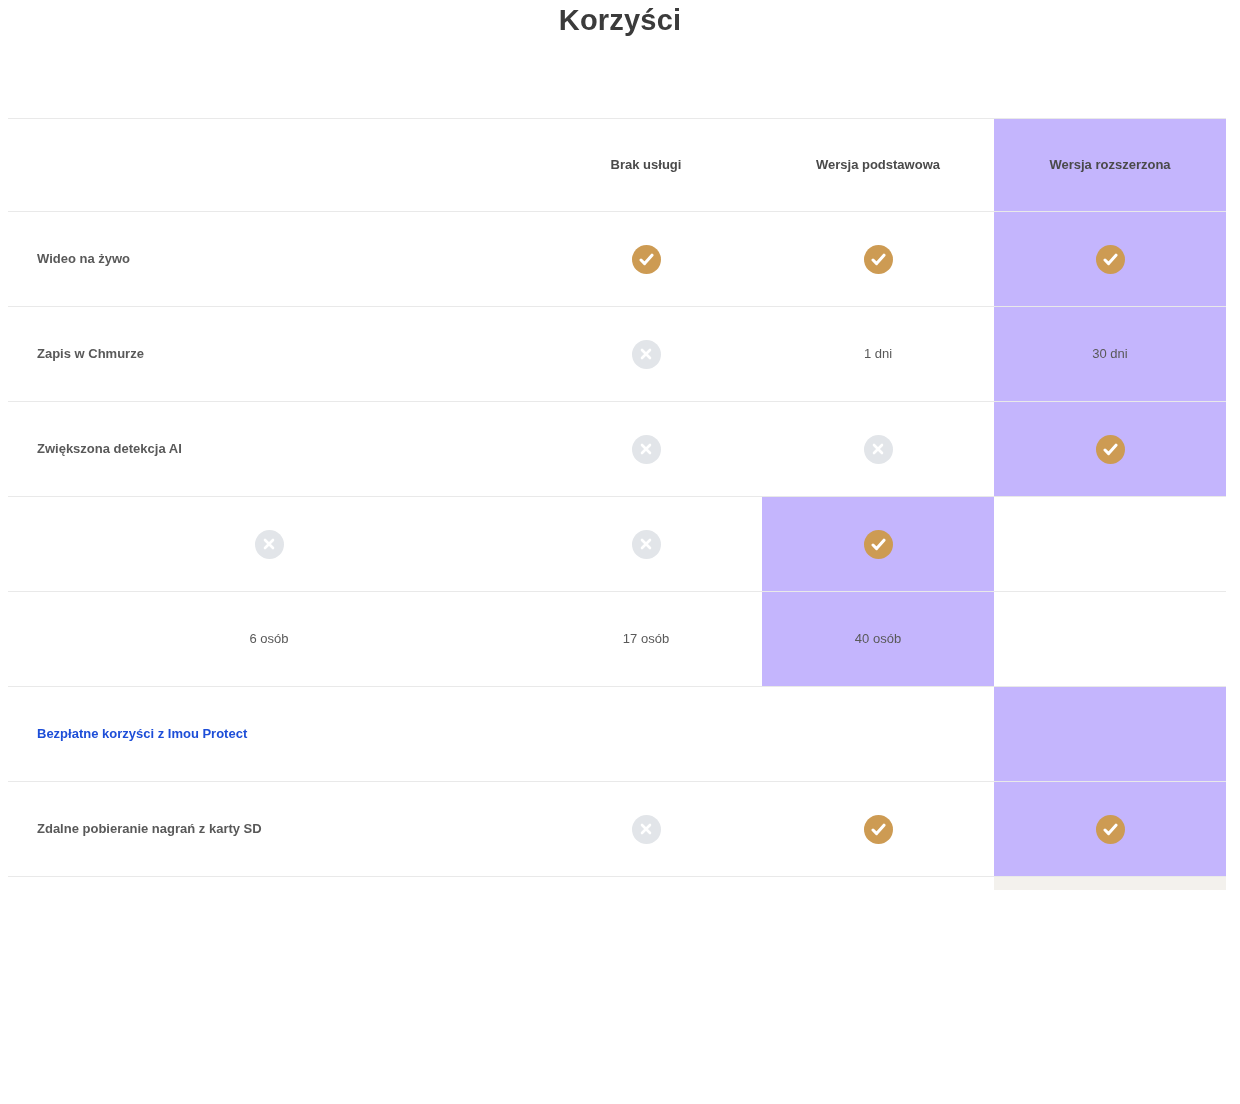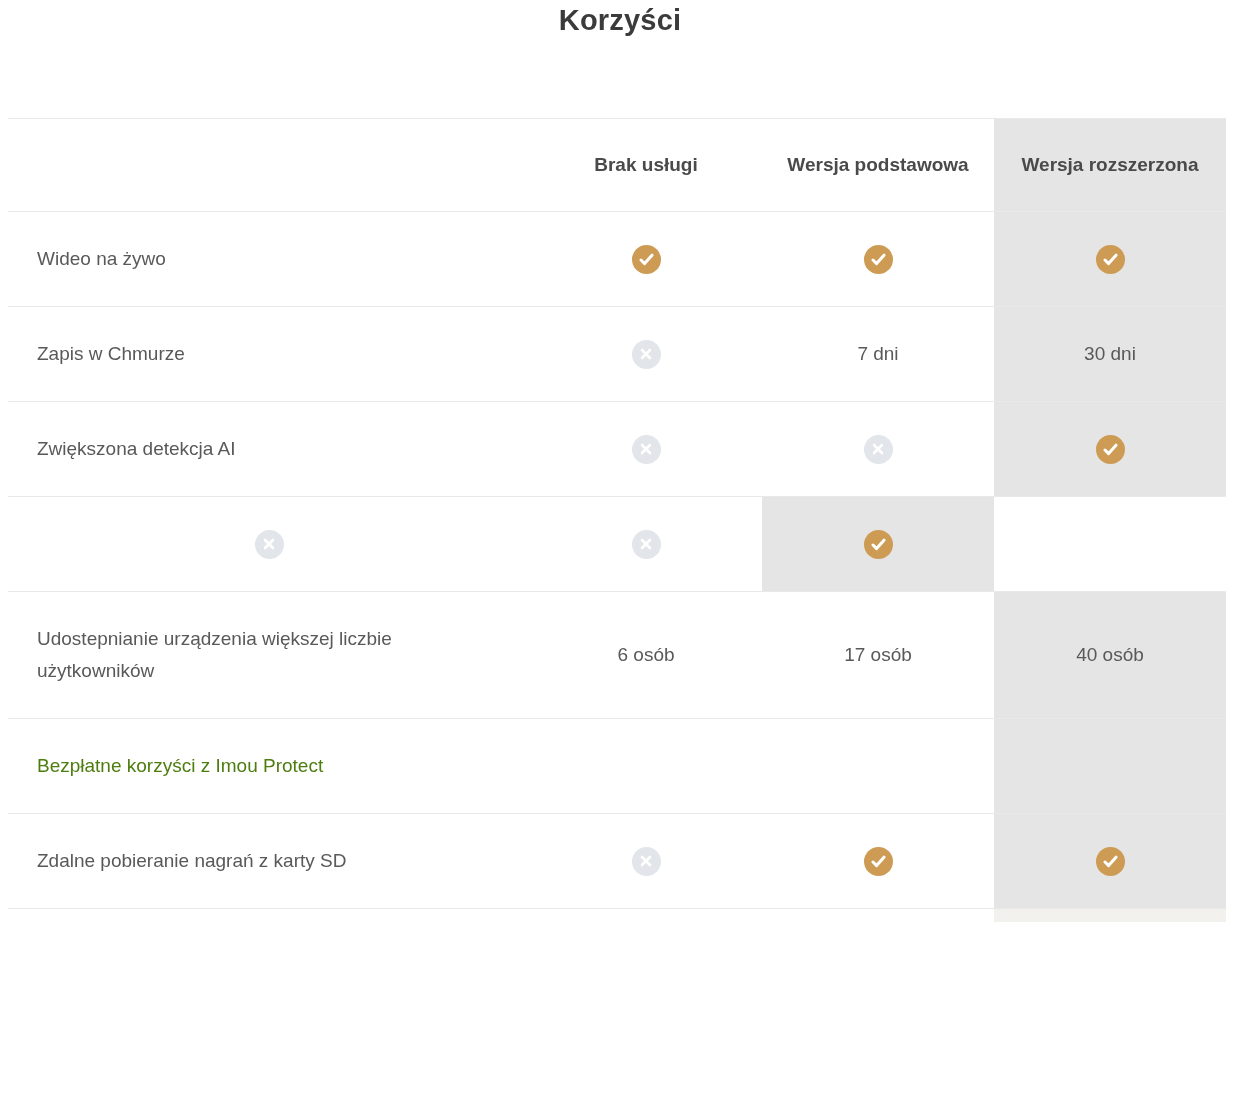--- a/index.html
+++ b/index.html
@@ -33,44 +33,45 @@
     align-items: center;
   }
   .t-header { border-top: 1px solid #e9e9e9; }
 
   .cell {
     display: flex;
     align-items: center;
     justify-content: center;
     padding: 31px 0;
     min-height: 94px;
-    font-size: 19px;
+    font-size: 13px;
     color: #595959;
     line-height: 32px;
   }
-  .cell.hl { background: #e5e5e5; align-self: stretch; }
+  .cell.hl { background: #c4b5fd; align-self: stretch; }
 
   .label-cell {
     justify-content: flex-start;
     padding-left: 29px;
     padding-right: 70px;
     text-align: left;
+    font-weight: bold;
   }
 
   .t-header .cell {
     font-weight: 700;
     color: #4a4a4a;
     min-height: 92px;
     padding: 30px 0;
     line-height: 32px;
   }
 
   .section-row .label-cell {
-    font-weight: 400;
-    color: #4d7c0f;
+    font-weight: 700;
+    color: #1d4ed8;
     min-height: 92px;
   }
 
   .icon-circle {
     width: 29px;
     height: 29px;
     border-radius: 50%;
     display: inline-flex;
     align-items: center;
     justify-content: center;
@@ -126,21 +127,21 @@
       </div>
       <div class="t-row">
         <div class="cell label-cell">Zapis w Chmurze</div>
         <div class="cell">
           <span class="icon-circle icon-cross">
             <svg width="12" height="12" viewBox="0 0 12 12" fill="none">
               <path d="M2 2l8 8M10 2l-8 8" stroke="#ffffff" stroke-width="2.6" stroke-linecap="round"></path>
             </svg>
           </span>
         </div>
-        <div class="cell">7 dni</div>
+        <div class="cell">1 dni</div>
         <div class="cell hl">30 dni</div>
       </div>
       <div class="t-row">
         <div class="cell label-cell">Zwiększona detekcja AI</div>
         <div class="cell">
           <span class="icon-circle icon-cross">
             <svg width="12" height="12" viewBox="0 0 12 12" fill="none">
               <path d="M2 2l8 8M10 2l-8 8" stroke="#ffffff" stroke-width="2.6" stroke-linecap="round"></path>
             </svg>
           </span>
@@ -177,21 +178,20 @@
         </div>
         <div class="cell hl">
           <span class="icon-circle icon-check">
             <svg width="15" height="13" viewBox="0 0 15 13" fill="none">
               <path d="M2 7l3.6 3.6L13 2.2" stroke="#ffffff" stroke-width="3" stroke-linecap="round" stroke-linejoin="round"></path>
             </svg>
           </span>
         </div>
       </div>
       <div class="t-row">
-        <div class="cell label-cell">Udostepnianie urządzenia większej liczbie użytkowników</div>
         <div class="cell">6 osób</div>
         <div class="cell">17 osób</div>
         <div class="cell hl">40 osób</div>
       </div>
       <div class="t-row section-row">
         <div class="cell label-cell">Bezpłatne korzyści z Imou Protect</div>
         <div class="cell"></div>
         <div class="cell"></div>
         <div class="cell hl"></div>
       </div>

